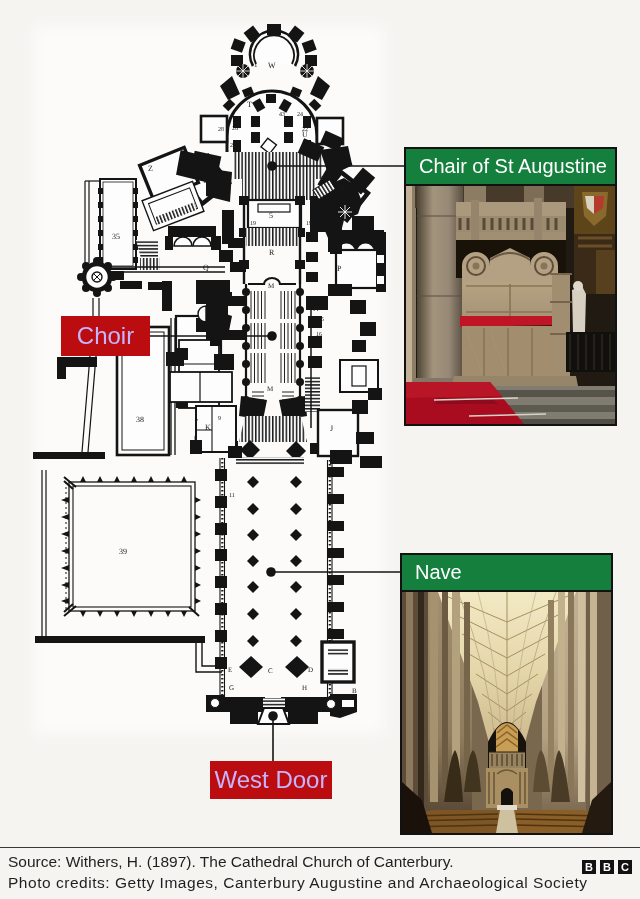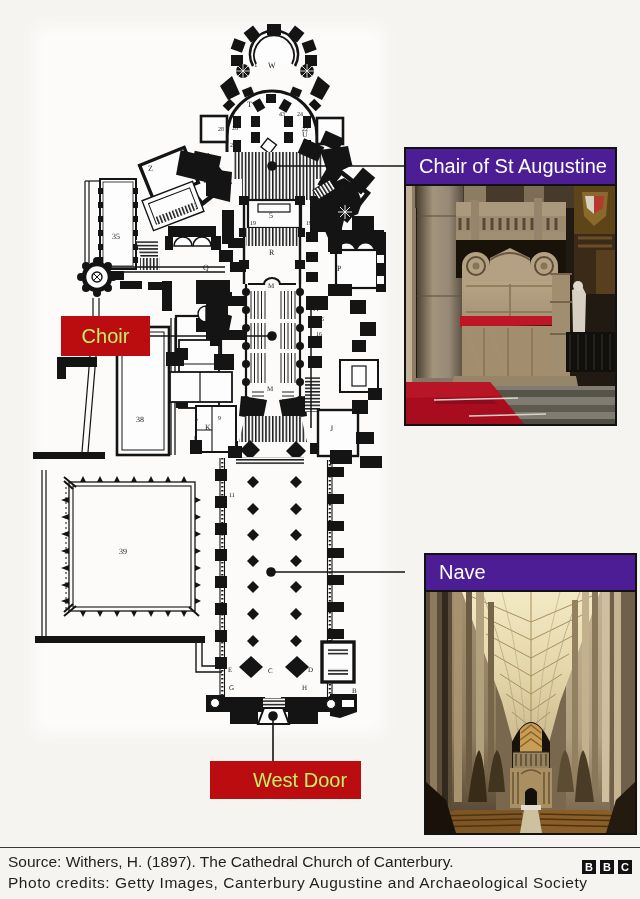--- a/index.html
+++ b/index.html
@@ -1,20 +1,20 @@
 <!DOCTYPE html>
 <html><head>
 <meta charset="utf-8">
 <style>
   html,body{margin:0;padding:0;-webkit-font-smoothing:antialiased;} svg text{text-rendering:geometricPrecision;}
   body{width:640px;height:899px;background:#f6f4f1;font-family:"Liberation Sans",sans-serif;overflow:hidden;position:relative;}
   .abs{position:absolute;}
-  .label{background:#bb0c10;color:#bef264;display:flex;align-items:center;justify-content:center;font-size:20px;}
+  .label{background:#bb0c10;color:#c4b5fd;display:flex;align-items:center;justify-content:center;font-size:24px;}
   .card{border:2px solid #121212;background:#bb0c10;line-height:0;}
-  .card .hdr{height:35px;color:#fff;font-size:20px;display:flex;align-items:center;padding-left:13px;background:#4c1d95;border-bottom:2px solid #121212;line-height:normal;}
+  .card .hdr{height:35px;color:#fff;font-size:20px;display:flex;align-items:center;padding-left:13px;background:#15803d;border-bottom:2px solid #121212;line-height:normal;}
 </style>
 </head>
 <body>
 
 <svg id="plan" class="abs" style="left:0;top:0" width="640" height="899" viewBox="0 0 640 899">
 <defs>
 <pattern id="st" width="3.4" height="8" patternUnits="userSpaceOnUse">
         <rect width="3.4" height="8" fill="#fbfafa"></rect>
         <rect x="0" width="1.5" height="8" fill="#1a1a1a"></rect>
       </pattern>
@@ -727,21 +727,21 @@
   <g>
     <path d="M0 196 L84 196 L118 238 L0 238 Z" fill="#a90c1f"></path>
     <path d="M0 196 L84 196 L96 210 L0 212 Z" fill="#b81527"></path>
     <path d="M86 212 L30 212 L30 218 L92 218 Z" fill="#8f0a1c"></path>
   </g>
 
   <path d="M28 214 L112 212 M63 230 L140 228" stroke="#d8d3c6" stroke-width="1.6"></path>
   </svg>
 </div>
 
-<div class="card abs" style="left:424px;top:553px;width:209px;height:278px;overflow:hidden;">
+<div class="card abs" style="left:400px;top:553px;width:209px;height:278px;overflow:hidden;">
 
   <div class="hdr">Nave</div>
 
   <svg width="209" height="241" viewBox="0 0 209 241" style="display:block">
   <defs>
     <linearGradient id="vaultg" x1="0" y1="0" x2="0" y2="1">
       <stop offset="0" stop-color="#f2e9c4"></stop>
           <stop offset="0.5" stop-color="#e5d6aa"></stop>
           <stop offset="1" stop-color="#c9b58a"></stop>
     </linearGradient>
@@ -842,21 +842,21 @@
   <path d="M94 241 L116 241 L112 218 L98 218 Z" fill="#cec19f"></path>
 
   <path d="M0 190 L20 208 L30 241 L0 241 Z" fill="#1a120a"></path>
 
   <path d="M209 190 L190 208 L180 241 L209 241 Z" fill="#241a10"></path>
   </svg>
 </div>
 
 <div class="label abs" style="left:61px;top:316px;width:89px;height:40px;">Choir</div>
 
-<div class="label abs" style="left:210px;top:761px;width:122px;height:38px;padding-left:29px;">West Door</div>
+<div class="label abs" style="left:210px;top:761px;width:122px;height:38px;">West Door</div>
 
 <div class="abs" style="left:0;top:847px;width:640px;height:1.2px;background:#3a3a3a;"></div>
 
 <div class="abs" style="left:8px;top:851px;width:640px;font-size:15.5px;color:#1f1f1f;line-height:21px;white-space:nowrap;">Source: Withers, H. (1897). The Cathedral Church of Canterbury.<br><span style="letter-spacing:0.53px">Photo credits: Getty Images, Canterbury Augustine and Archaeological Society</span></div>
 
 <div class="abs" style="left:582px;top:860px;width:50px;height:14px;">
   <div class="abs" style="left:0;top:0;width:14px;height:14px;background:#121212;color:#fff;font-size:11px;font-weight:bold;text-align:center;line-height:14px;">B</div>
   <div class="abs" style="left:18px;top:0;width:14px;height:14px;background:#121212;color:#fff;font-size:11px;font-weight:bold;text-align:center;line-height:14px;">B</div>
   <div class="abs" style="left:36px;top:0;width:14px;height:14px;background:#121212;color:#fff;font-size:11px;font-weight:bold;text-align:center;line-height:14px;">C</div>
 </div>

